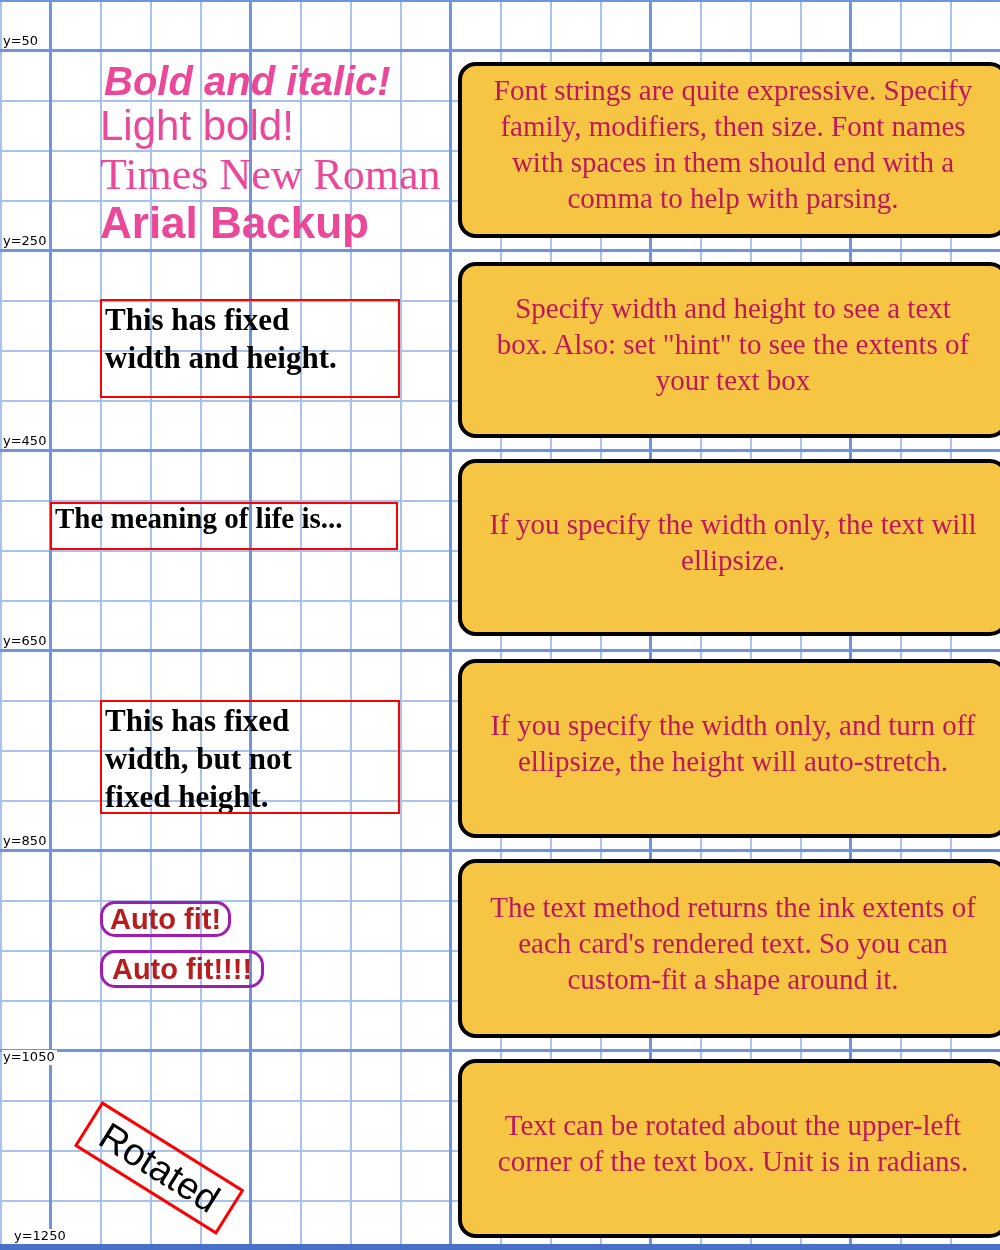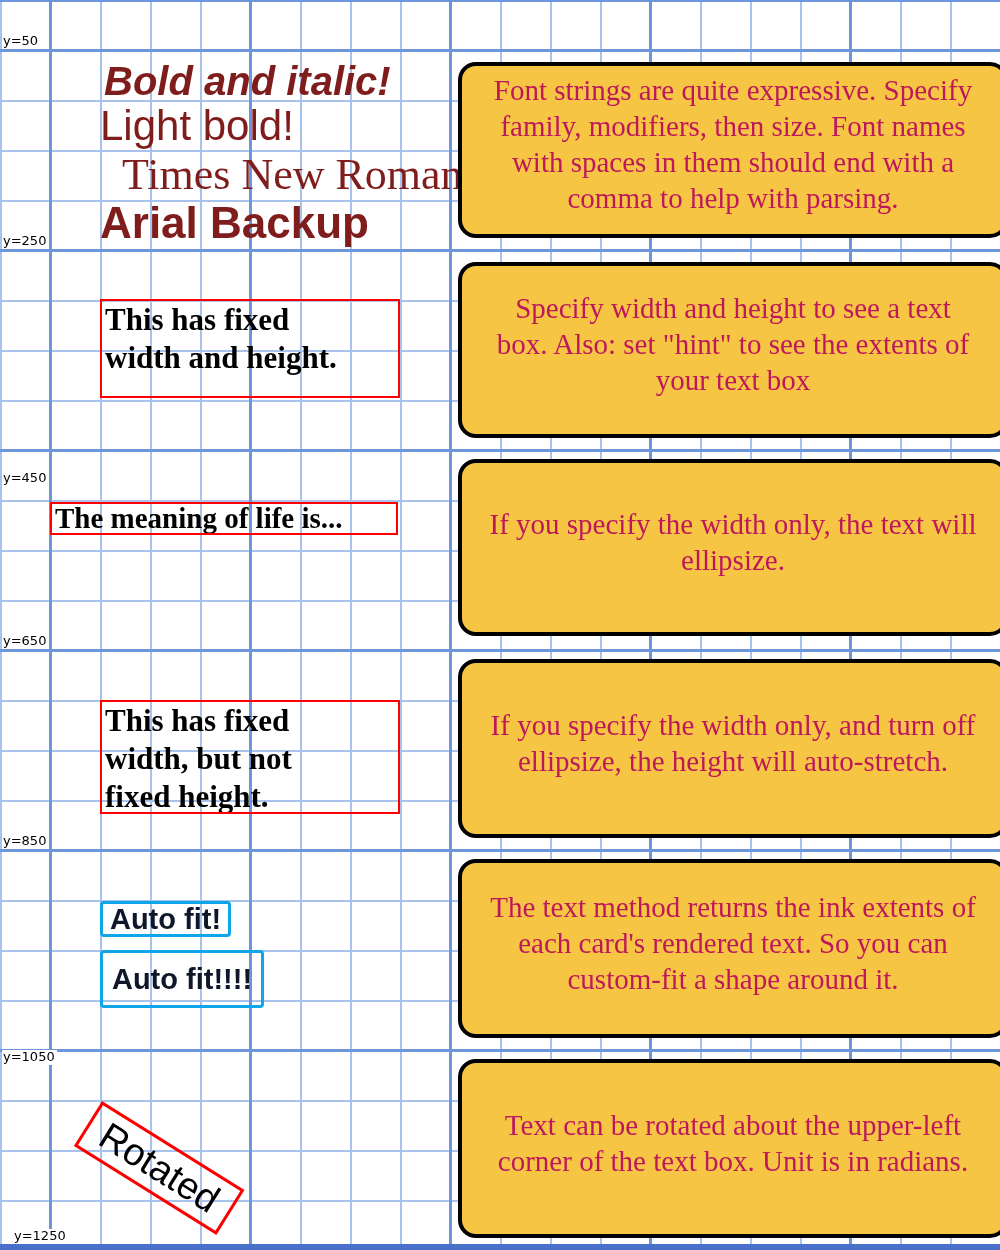--- a/index.html
+++ b/index.html
@@ -21,36 +21,36 @@
   .bottom-bar{
     position:absolute;left:0;right:0;bottom:0;height:6px;background:#4a71c9;
   }
   .ylabel{
     position:absolute;left:2px;
     font:13px "DejaVu Sans","Liberation Sans",sans-serif;
     color:#000;background:#ffffff;padding:0 2px 1px 1px;line-height:14px;text-align:right;
   }
   .abs{position:absolute;}
   
-  .fs{color:#7f1d1d;white-space:nowrap;line-height:1.05;}
+  .fs{color:#ec4899;white-space:nowrap;line-height:1.05;}
   .fs-bold-italic{font:italic bold 40px "Liberation Sans",sans-serif;}
   .fs-light{font:300 42px "Liberation Sans",sans-serif;text-align:right;}
-  .fs-times{font:44px "Liberation Serif",serif;padding-left:22px;}
+  .fs-times{font:44px "Liberation Serif",serif;}
   .fs-arial{font:44px "Liberation Sans",sans-serif;}
   
   .redbox{
     box-sizing:border-box;border:2px solid #ff0000;background:transparent;
     font:bold 31px/38px "Liberation Serif",serif;color:#000;
     white-space:pre-line;padding:0 11px 0 3px;overflow:hidden;
   }
   .redbox.oneline{font:bold 29px/29px "Liberation Serif",serif;white-space:nowrap;}
   
   .purplebox{
-    box-sizing:border-box;border:3px solid #0ea5e9;border-radius:4px;
-    font:bold 29px/29px "Liberation Sans",sans-serif;color:#0f172a;
+    box-sizing:border-box;border:3px solid #a21caf;border-radius:15px;
+    font:bold 29px/29px "Liberation Sans",sans-serif;color:#b91c1c;
     display:flex;align-items:center;justify-content:center;white-space:nowrap;
   }
   
   .rotbox{
     box-sizing:border-box;border:3px solid #ff0000;
     transform:rotate(32deg);transform-origin:top left;
     font:38px "Liberation Sans",sans-serif;color:#000;
     display:flex;align-items:center;justify-content:center;white-space:nowrap;
   }
   
@@ -65,42 +65,42 @@
     text-align:center;white-space:pre-line;
   }
 </style>
 </head>
 <body>
 
 <div class="grid-bg"></div>
 
 <div class="ylabel" style="top:34px;">y=50</div>
 <div class="ylabel" style="top:234px;">y=250</div>
-<div class="ylabel" style="top:434px;margin-top:37px;">y=450</div>
+<div class="ylabel" style="top:434px;">y=450</div>
 <div class="ylabel" style="top:634px;">y=650</div>
 <div class="ylabel" style="top:834px;">y=850</div>
 <div class="ylabel" style="top:1050px;">y=1050</div>
 <div class="ylabel" style="top:1229px;margin-left:11px;">y=1250</div>
 
 <div class="abs fs fs-bold-italic" style="left:104px;top:59px;">Bold and italic!</div>
 <div class="abs fs fs-light" style="left:100px;top:102px;">Light bold!</div>
 <div class="abs fs fs-times" style="left:100px;top:149px;">Times New Roman</div>
 <div class="abs fs fs-arial" style="left:100px;top:198px;font-weight:bold;">Arial Backup</div>
 
 <div class="abs redbox" style="left:100px;top:299px;width:300px;height:99px;">This has fixed
 width and height.</div>
 
-<div class="abs redbox oneline" style="left:50px;top:502px;width:348px;height:33px;">The meaning of life is...</div>
+<div class="abs redbox oneline" style="left:50px;top:502px;width:348px;height:48px;">The meaning of life is...</div>
 
 <div class="abs redbox" style="left:100px;top:700px;width:300px;height:114px;">This has fixed
 width, but not
 fixed height.</div>
 
 <div class="abs purplebox" style="left:100px;top:901px;width:131px;height:36px;">Auto fit!</div>
-<div class="abs purplebox" style="left:100px;top:950px;width:164px;height:58px;">Auto fit!!!!</div>
+<div class="abs purplebox" style="left:100px;top:950px;width:164px;height:38px;">Auto fit!!!!</div>
 
 <div class="abs rotbox" style="left:102px;top:1101px;width:168px;height:53px;">Rotated</div>
 
 <div class="card" style="top:62px;height:176px;">
   <div class="card-text">Font strings are quite expressive. Specify
 family, modifiers, then size. Font names
 with spaces in them should end with a
 comma to help with parsing.</div>
 </div>
 <div class="card" style="top:262px;height:176px;">

